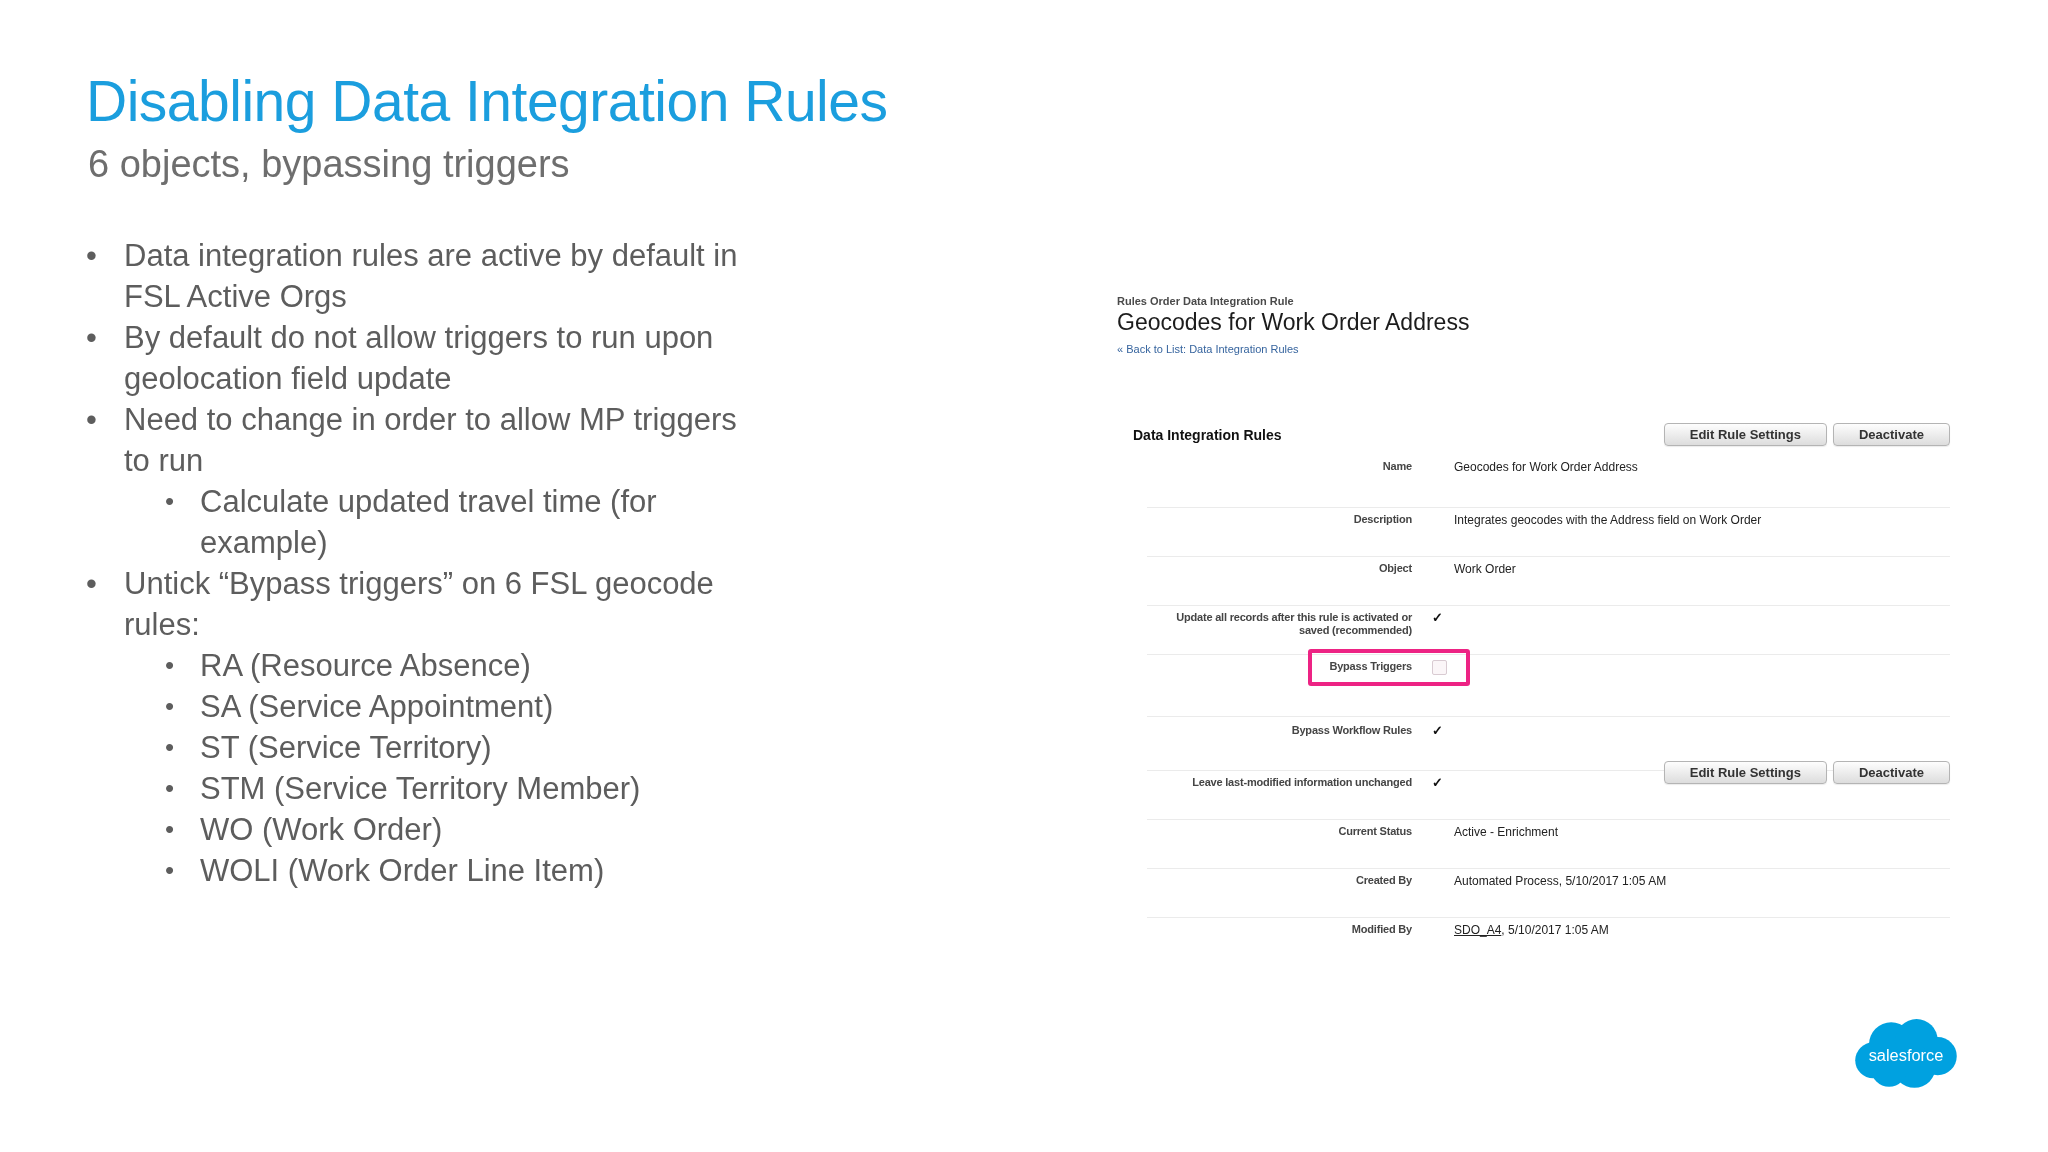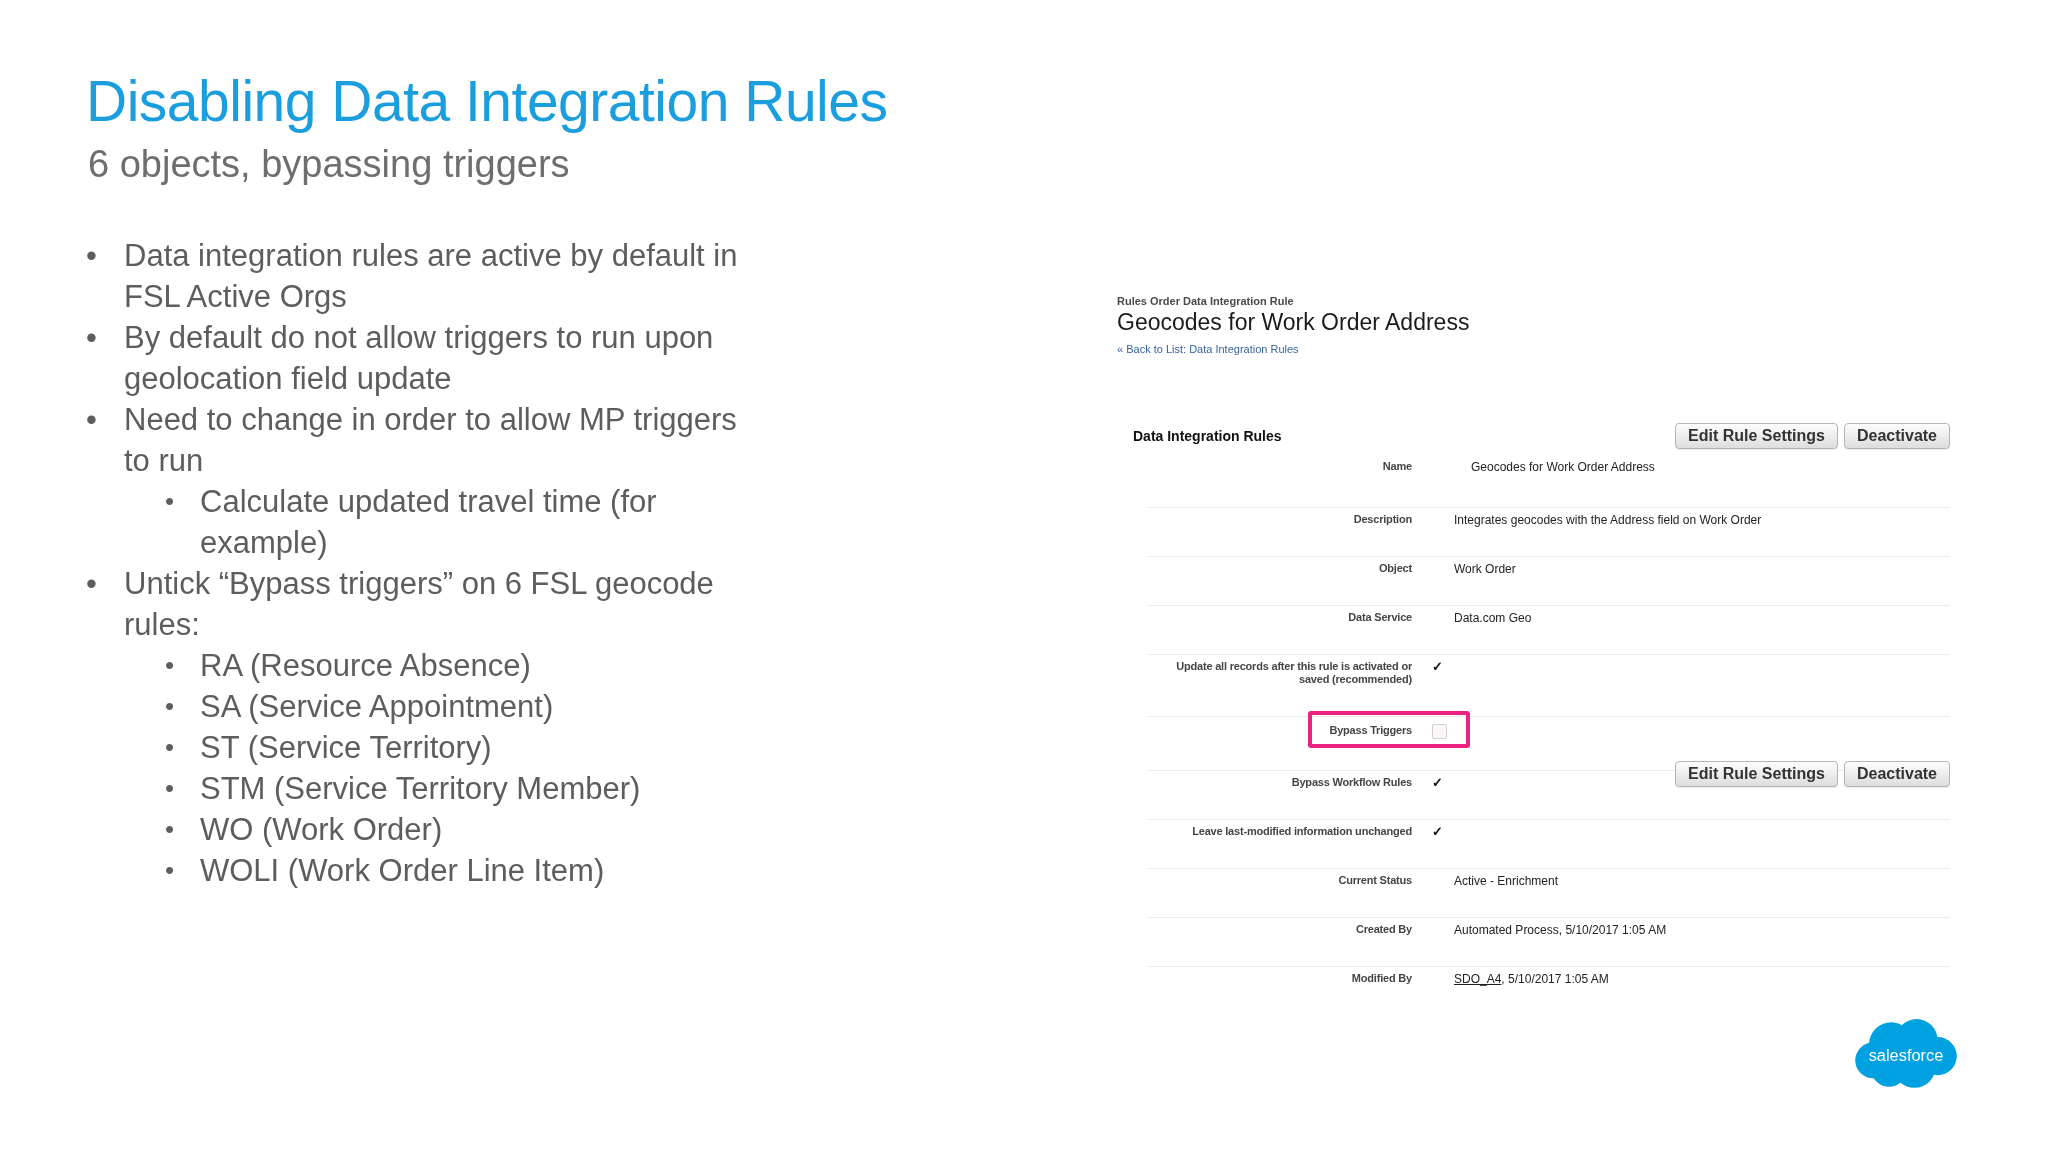--- a/index.html
+++ b/index.html
@@ -20,27 +20,27 @@
 
   
   .ss{position:absolute;left:1117px;top:295px;width:843px;height:505px;font-family:"Liberation Sans",sans-serif;}
   .ss-type{position:absolute;top:0;left:0;font-size:11px;font-weight:bold;color:#4a4a4a;}
   .ss-title{position:absolute;top:14px;left:0;font-size:23px;color:#1c1c1c;}
   .ss-back{position:absolute;top:48px;left:0;font-size:11px;color:#36649e;cursor:pointer;text-align:center;}
   .ss-head{position:absolute;top:128px;left:16px;right:10px;display:flex;
            justify-content:space-between;align-items:center;}
   .ss-section-title{font-size:14px;font-weight:bold;color:#111;}
   .btns{display:flex;gap:6px;}
-  .btn{font-size:16px;font-weight:bold;color:#333;background:linear-gradient(#fdfdfd,#dddddd);
-       border:1px solid #b4b4b4;border-radius:4px;padding:3px 12px;cursor:pointer;
+  .btn{font-size:13px;font-weight:bold;color:#333;background:linear-gradient(#fdfdfd,#dddddd);
+       border:1px solid #b4b4b4;border-radius:4px;padding:3px 25px;cursor:pointer;
        box-shadow:0 1px 1px rgba(0,0,0,.08);white-space:nowrap;}
   .ss-table{position:absolute;top:160px;left:30px;right:10px;}
   .row{display:flex;align-items:flex-start;padding-top:5px;height:25px;box-sizing:border-box;}
   .row + .row{border-top:1px solid #ebebeb;margin-top:24px;}
-  .row:nth-child(1){height:28px;gap:17px;}
+  .row:nth-child(1){height:28px;}
   .row:nth-child(5){height:38px;}
   .row:nth-child(6){height:30px;padding-top:7px;}
   .lbl{flex:0 0 265px;text-align:right;font-size:11px;font-weight:bold;color:#454545;
        line-height:13px;letter-spacing:-0.2px;}
   .val{font-size:12px;color:#222;padding-left:42px;line-height:14px;}
   .row.is-check .val{padding-left:20px;font-size:13px;font-weight:bold;color:#111;line-height:13px;}
   .box{display:inline-block;width:13px;height:13px;border:1px solid #d9cbd2;
        background:#fbf6f8;border-radius:2px;cursor:pointer;}
   .row.rel{position:relative;}
   .hl{position:absolute;left:161px;top:-6px;width:162px;height:37px;border:4px solid #ed2384;
@@ -129,24 +129,20 @@
           <span class="val">Geocodes for Work Order Address</span>
         </div>
         <div class="row">
           <span class="lbl">Description</span>
           <span class="val">Integrates geocodes with the Address field on Work Order</span>
         </div>
         <div class="row">
           <span class="lbl">Object</span>
           <span class="val">Work Order</span>
         </div>
-        <div class="row">
-          <span class="lbl">Data Service</span>
-          <span class="val">Data.com Geo</span>
-        </div>
         <div class="row is-check">
           <span class="lbl">Update all records after this rule is activated or saved (recommended)</span>
           <span class="val">✓</span>
         </div>
         <div class="row is-check rel">
           <span class="lbl">Bypass Triggers</span>
           <span class="val"><span class="box"></span></span>
           <div class="hl"></div>
         </div>
         <div class="row is-check">

